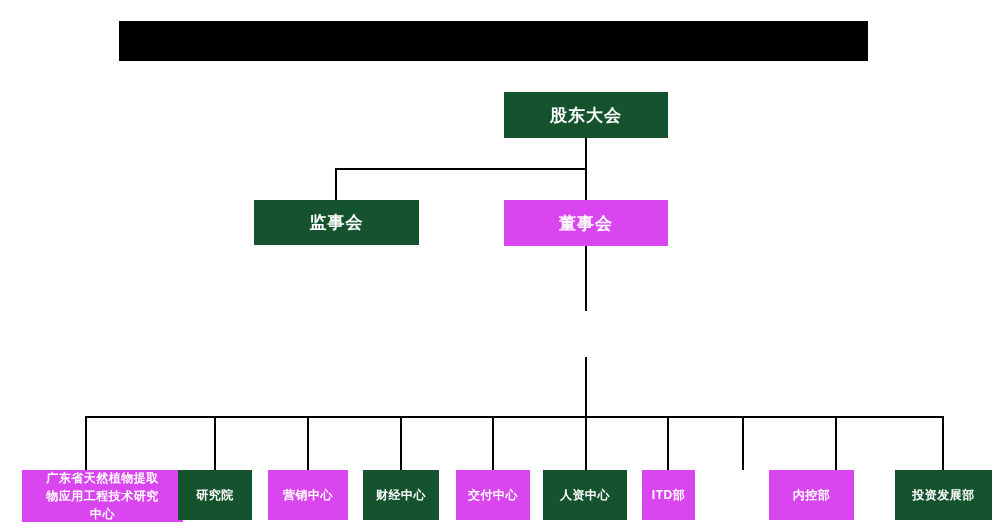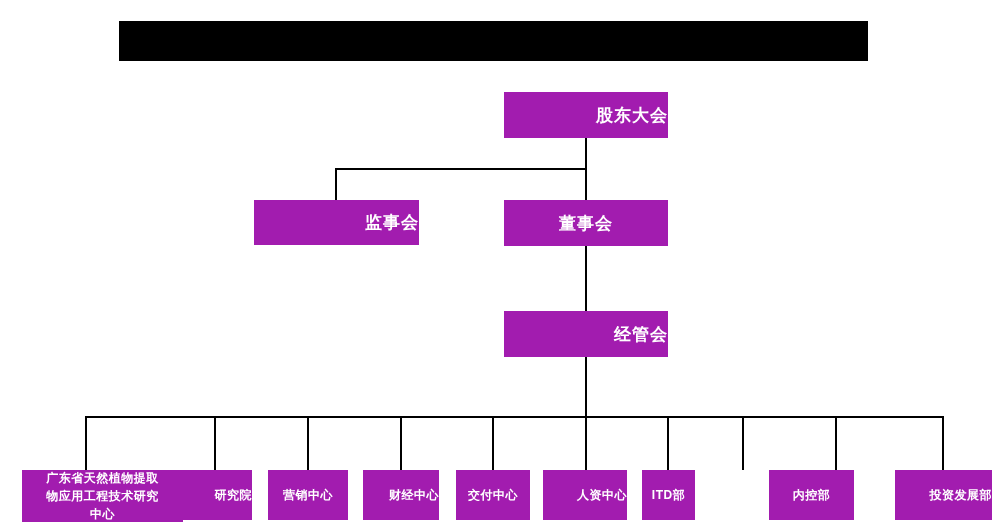--- a/index.html
+++ b/index.html
@@ -28,22 +28,22 @@
     display: flex;
     align-items: center;
     justify-content: center;
     color: #ffffff;
     font-weight: bold;
     font-size: 17px;
     letter-spacing: 1px;
     text-align: center;
     box-sizing: border-box;
   }
-  .primary   { background: #a21caf; justify-content: flex-end; }
-  .secondary { background: #a21caf; align-items: center; }
+  .primary   { background: #14532d; }
+  .secondary { background: #d946ef; align-items: center; }
   .dept { font-size: 12px; letter-spacing: 0.5px; }
   .dept-long {
     font-size: 12px;
     line-height: 1.5;
     letter-spacing: 0.5px;
     padding: 0 20px;
     margin-left: 20px;
   }
 </style>
 </head>
@@ -74,23 +74,20 @@
     <span>股东大会</span>
   </div>
 
   <div class="node primary" style="left:254px; top:200px; width:165px; height:45px;">
     <span>监事会</span>
   </div>
   <div class="node secondary" style="left:504px; top:200px; width:164px; height:46px;">
     <span>董事会</span>
   </div>
 
-  <div class="node primary" style="left:504px; top:311px; width:164px; height:46px;">
-    <span>经管会</span>
-  </div>
 
   <div class="node secondary dept dept-long" style="left:2px; top:470px; width:161px; height:52px;">
     <span>广东省天然植物提取物应用工程技术研究中心</span>
   </div>
   <div class="node primary dept" style="left:178px; top:470px; width:74px; height:50px;">
     <span>研究院</span>
   </div>
   <div class="node secondary dept" style="left:268px; top:470px; width:80px; height:50px;">
     <span>营销中心</span>
   </div>

